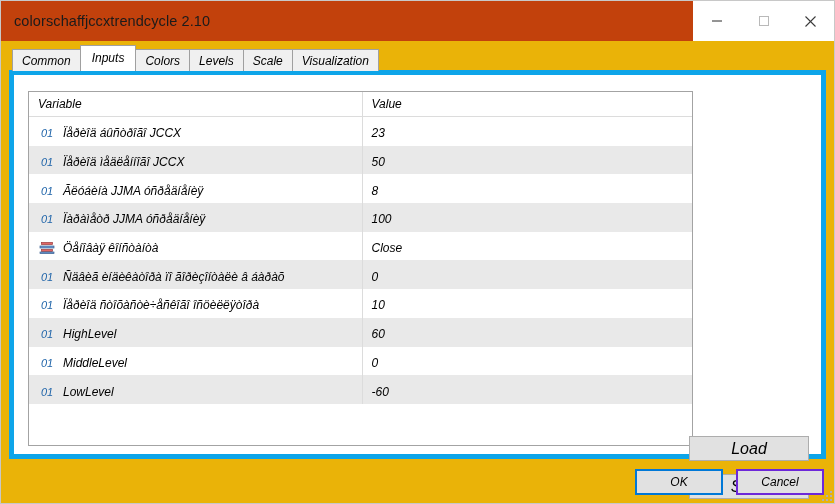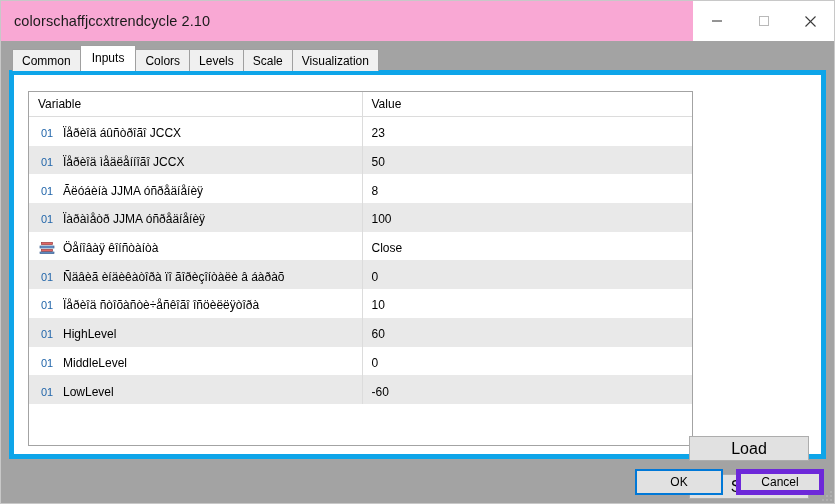--- a/index.html
+++ b/index.html
@@ -26,21 +26,21 @@
     background: #f0f0f0;
     border: 1px solid #c8c8c8;
     box-sizing: border-box;
     display: flex;
     flex-direction: column;
   }
 
   
   #titlebar {
     height: 40px;
-    background: #f9a8d4;
+    background: #c2410c;
     display: flex;
     align-items: center;
     flex: 0 0 auto;
     position: relative;
   }
   #title-text {
     margin-left: 13px;
     font-size: 14.5px;
     color: #1b1b1b;
     font-family: "Liberation Sans", sans-serif;
@@ -58,22 +58,23 @@
     display: flex;
     align-items: center;
     justify-content: center;
     background: #ffffff;
   }
   .wctl svg { display: block; }
 
   
   #client {
     flex: 1 1 auto;
-    background: #a3a3a3;
+    background: #eab308;
     position: relative;
+    font-style: italic;
   }
 
   
   #tabstrip {
     position: absolute;
     left: 11px;
     top: 4px;
     height: 26px;
     display: flex;
     align-items: flex-end;
@@ -213,21 +214,21 @@
     right: 10px;
     bottom: 8px;
     display: flex;
     gap: 13px;
     justify-content: center;
   }
   .dlgbtn {
     width: 88px;
     height: 26px;
     background: #e1e1e1;
-    border: 5px solid #6d28d9;
+    border: 2px solid #6d28d9;
     box-sizing: border-box;
     font-size: 12px;
     display: flex;
     align-items: center;
     justify-content: center;
     color: #000;
     font-family: "Liberation Sans", sans-serif;
   }
   .dlgbtn.default {
     border: 2px solid #0078d7;

